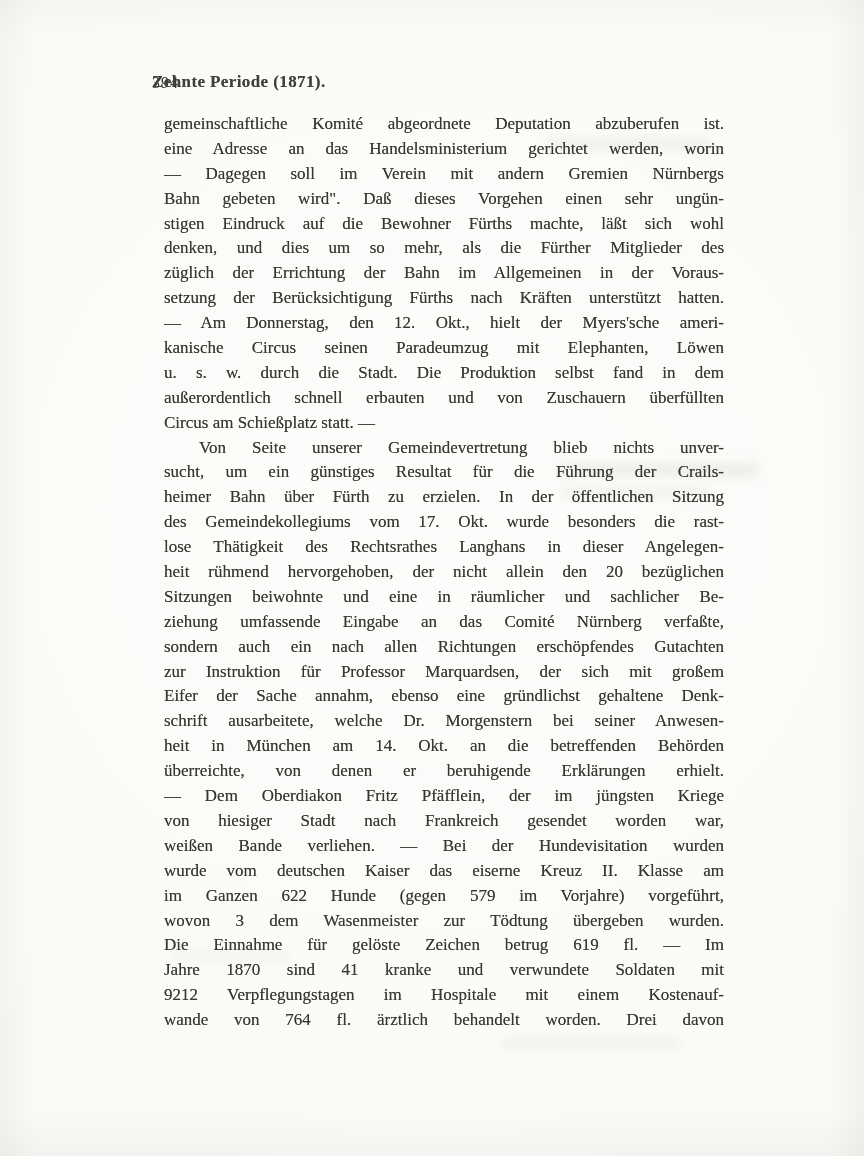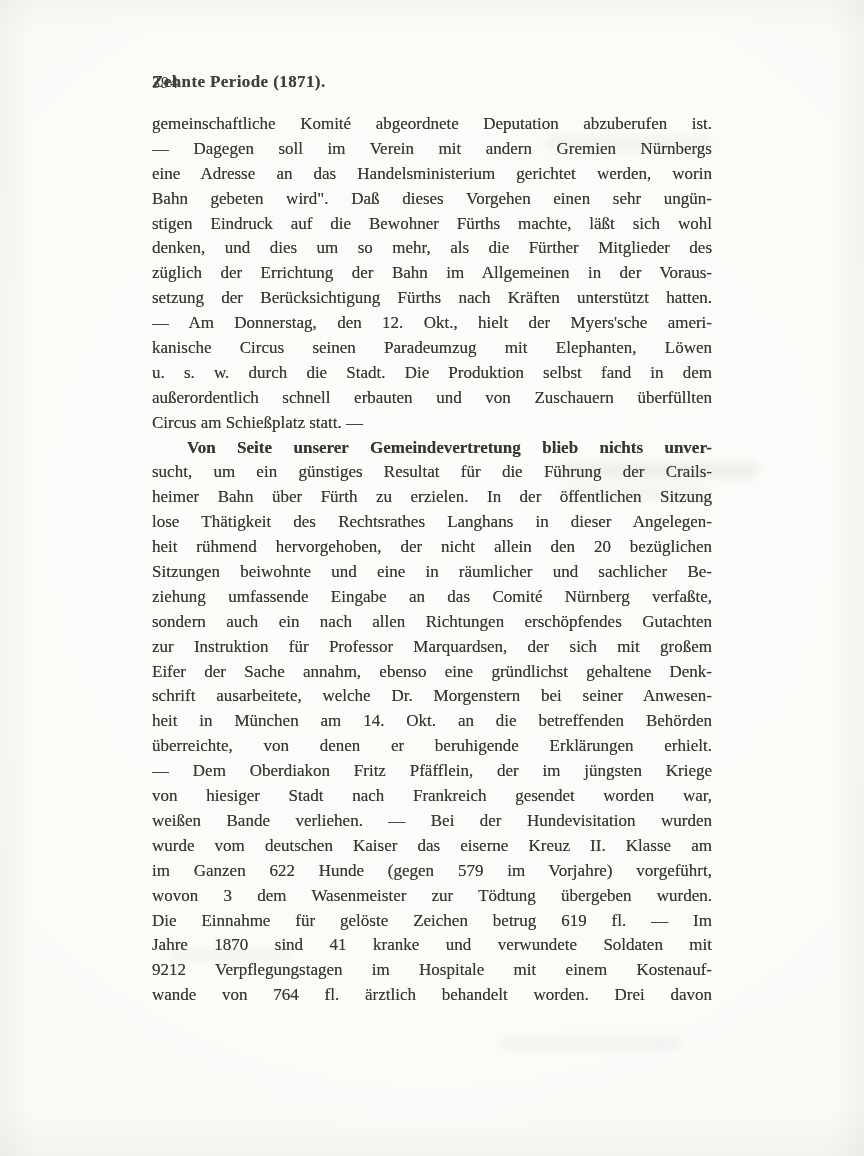--- a/index.html
+++ b/index.html
@@ -63,70 +63,71 @@
     text-align: left;
     font-size: 17px;
     font-weight: bold;
     letter-spacing: 0.4px;
     color: #403f3b;
     text-shadow: 0 0 0.5px rgba(55,54,50,0.55);
   }
 
   .page-text {
     position: absolute;
-    left: 152px;
+    left: 164px;
     top: 112px;
     width: 560px;
     color: #37362f;
   }
   .line {
     font-size: 17px;
     line-height: 24.9px;
     height: 24.9px;
     white-space: normal;
     text-align: justify;
     text-align-last: justify;
     text-shadow: 0 0 0.6px rgba(50,49,44,0.6);
     overflow: hidden;
   }
-  .line.indent { text-indent: 35px; font-weight: bold; }
+  .line.indent { text-indent: 35px; }
   .line.end { text-align-last: left; }
 </style>
 </head>
 <body>
 
 <div class="paper">
   <div class="smudge s1"></div>
   <div class="smudge s2"></div>
   <div class="smudge s3"></div>
   <div class="smudge s4"></div>
   <div class="smudge s5"></div>
 
   <div class="header-row">
     <span class="page-number">394</span>
     <div class="running-header">Zehnte Periode (1871).</div>
   </div>
 
   <div class="page-text">
       <div class="line">gemeinschaftliche Komité abgeordnete Deputation abzuberufen ist.</div>
+      <div class="line">eine Adresse an das Handelsministerium gerichtet werden, worin</div>
       <div class="line">— Dagegen soll im Verein mit andern Gremien Nürnbergs</div>
-      <div class="line">eine Adresse an das Handelsministerium gerichtet werden, worin</div>
       <div class="line">Bahn gebeten wird". Daß dieses Vorgehen einen sehr ungün-</div>
       <div class="line">stigen Eindruck auf die Bewohner Fürths machte, läßt sich wohl</div>
       <div class="line">denken, und dies um so mehr, als die Fürther Mitglieder des</div>
       <div class="line">züglich der Errichtung der Bahn im Allgemeinen in der Voraus-</div>
       <div class="line">setzung der Berücksichtigung Fürths nach Kräften unterstützt hatten.</div>
       <div class="line">— Am Donnerstag, den 12. Okt., hielt der Myers'sche ameri-</div>
       <div class="line">kanische Circus seinen Paradeumzug mit Elephanten, Löwen</div>
       <div class="line">u. s. w. durch die Stadt. Die Produktion selbst fand in dem</div>
       <div class="line">außerordentlich schnell erbauten und von Zuschauern überfüllten</div>
       <div class="line end">Circus am Schießplatz statt. —</div>
       <div class="line indent">Von Seite unserer Gemeindevertretung blieb nichts unver-</div>
       <div class="line">sucht, um ein günstiges Resultat für die Führung der Crails-</div>
       <div class="line">heimer Bahn über Fürth zu erzielen. In der öffentlichen Sitzung</div>
+      <div class="line">des Gemeindekollegiums vom 17. Okt. wurde besonders die rast-</div>
       <div class="line">lose Thätigkeit des Rechtsrathes Langhans in dieser Angelegen-</div>
       <div class="line">heit rühmend hervorgehoben, der nicht allein den 20 bezüglichen</div>
       <div class="line">Sitzungen beiwohnte und eine in räumlicher und sachlicher Be-</div>
       <div class="line">ziehung umfassende Eingabe an das Comité Nürnberg verfaßte,</div>
       <div class="line">sondern auch ein nach allen Richtungen erschöpfendes Gutachten</div>
       <div class="line">zur Instruktion für Professor Marquardsen, der sich mit großem</div>
       <div class="line">Eifer der Sache annahm, ebenso eine gründlichst gehaltene Denk-</div>
       <div class="line">schrift ausarbeitete, welche Dr. Morgenstern bei seiner Anwesen-</div>
       <div class="line">heit in München am 14. Okt. an die betreffenden Behörden</div>
       <div class="line">überreichte, von denen er beruhigende Erklärungen erhielt.</div>

